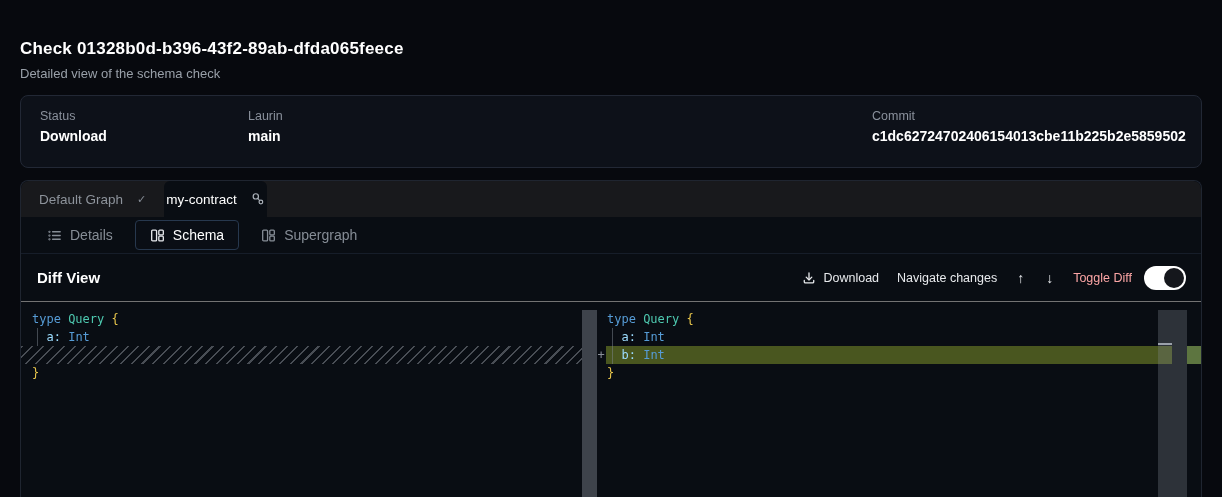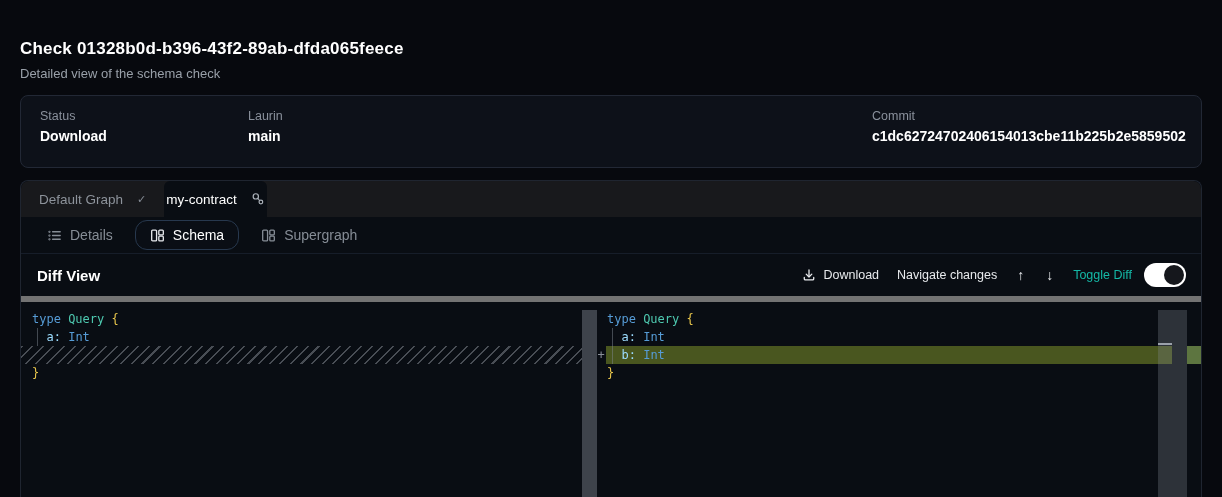--- a/index.html
+++ b/index.html
@@ -37,33 +37,33 @@
   .tab-bar { height:36px; background:#18191c; display:flex; align-items:stretch; border-radius:8px 8px 0 0; }
   .graph-tab { display:flex; align-items:center; gap:14px; padding:0 18px; font-size:13.5px; color:#8d939b; cursor:pointer;text-align:right; }
   .graph-tab.active { background:#090d13; color:#fff; font-weight:500; border-radius:6px 6px 0 0; padding:0 2px; }
   .check-glyph { font-size:11px; color:#868d96; }
 
   
   .subtab-row { height:37px; display:flex; align-items:center; padding-left:16px; border-bottom:1px solid #161d29; }
   .subtab { display:flex; align-items:center; gap:8px; font-size:14px; color:#868d96; padding:0 10px; height:30px; cursor:pointer; }
   .subtab svg { stroke:#868d96; }
   .subtab.active {
-    color:#fff; font-weight:500; border:1px solid #27384e; border-radius:12px;
+    color:#fff; font-weight:500; border:1px solid #27384e; border-radius:4px;
     padding:0 14px; margin:0 12px; background:rgba(13,18,26,.4);
   }
   .subtab.active svg { stroke:#e8eaee; }
 
   
-  .diff-header { height:48px; display:flex; align-items:center; justify-content:space-between; padding:0 15px 0 16px; border-bottom:6px solid #737373; }
+  .diff-header { height:48px; display:flex; align-items:center; justify-content:space-between; padding:0 15px 0 16px; border-bottom:1px solid #737373; }
   .diff-title { font-size:15px; font-weight:700; color:#fff; }
   .diff-tools { display:flex; align-items:center; gap:18px; }
   .tool-btn { display:flex; align-items:flex-end; gap:7px; font-size:12.5px; color:#e8eaed; background:none; border:none; cursor:pointer; font-family:inherit; }
   .tool-btn svg { stroke:#e8eaed; }
   .arrow-btn { font-size:14px; color:#e8eaed; background:none; border:none; cursor:pointer; padding:0 2px; font-family:inherit; }
-  .toggle-label { font-size:12.5px; color:#14b8a6; }
+  .toggle-label { font-size:12.5px; color:#fca5a5; }
   .toggle-switch { position:relative; width:42px; height:24px; border-radius:12px; background:#fff; border:none; cursor:pointer; margin-left:-6px; }
   .toggle-knob { position:absolute; top:2px; left:20px; width:20px; height:20px; border-radius:50%; background:#15171c; }
 
   
   .code-area { position:relative; height:195px; font-family:"DejaVu Sans Mono","Liberation Mono",monospace; font-size:12px; }
   .code-line { position:relative; height:18px; line-height:18px; white-space:pre; }
   .pane-left-code { position:absolute; left:0; top:8px; padding-left:11px; z-index:1; }
   .pane-right-code { position:absolute; left:586px; top:8px; z-index:1; }
   .tok-kw { color:#569cd6; } .tok-ty { color:#4ec9b0; } .tok-br { color:#e9c74c; }
   .tok-at { color:#9cdcfe; } .tok-pu { color:#9cdcfe; } .tok-pl { color:#d4d8de; }

